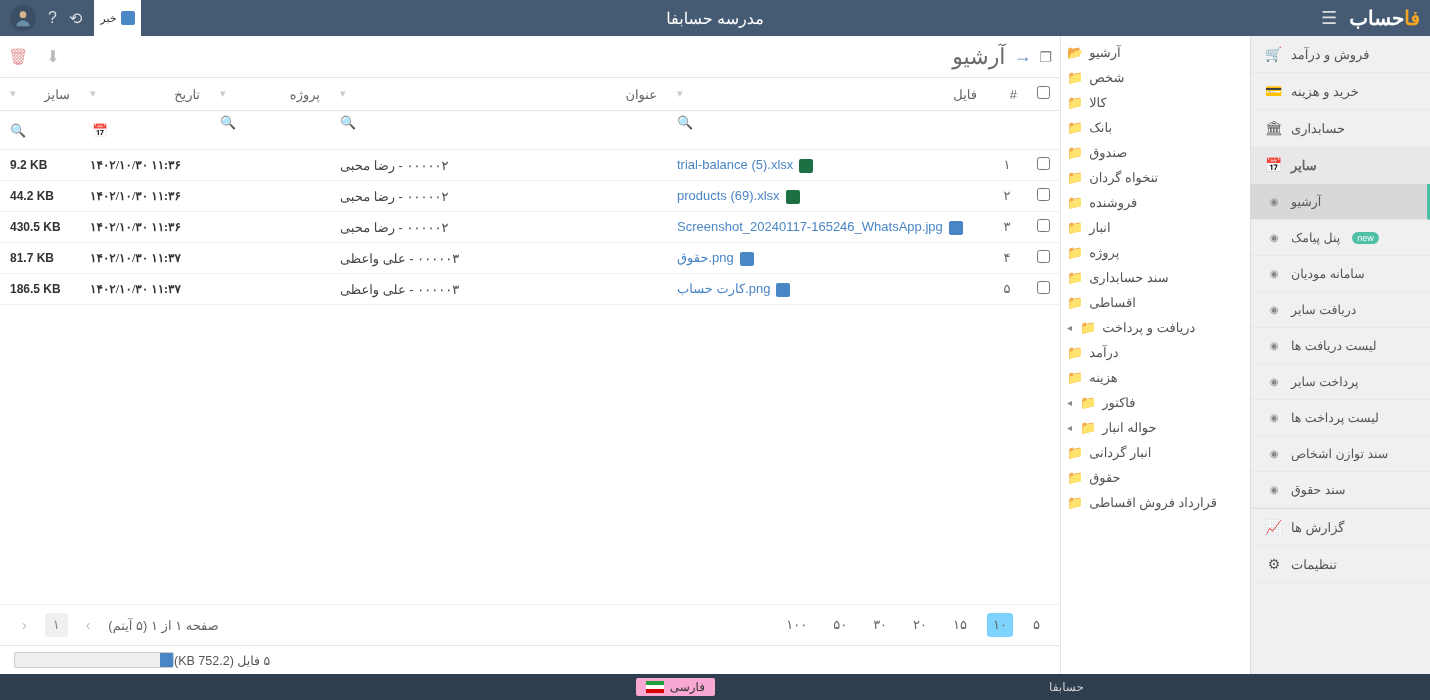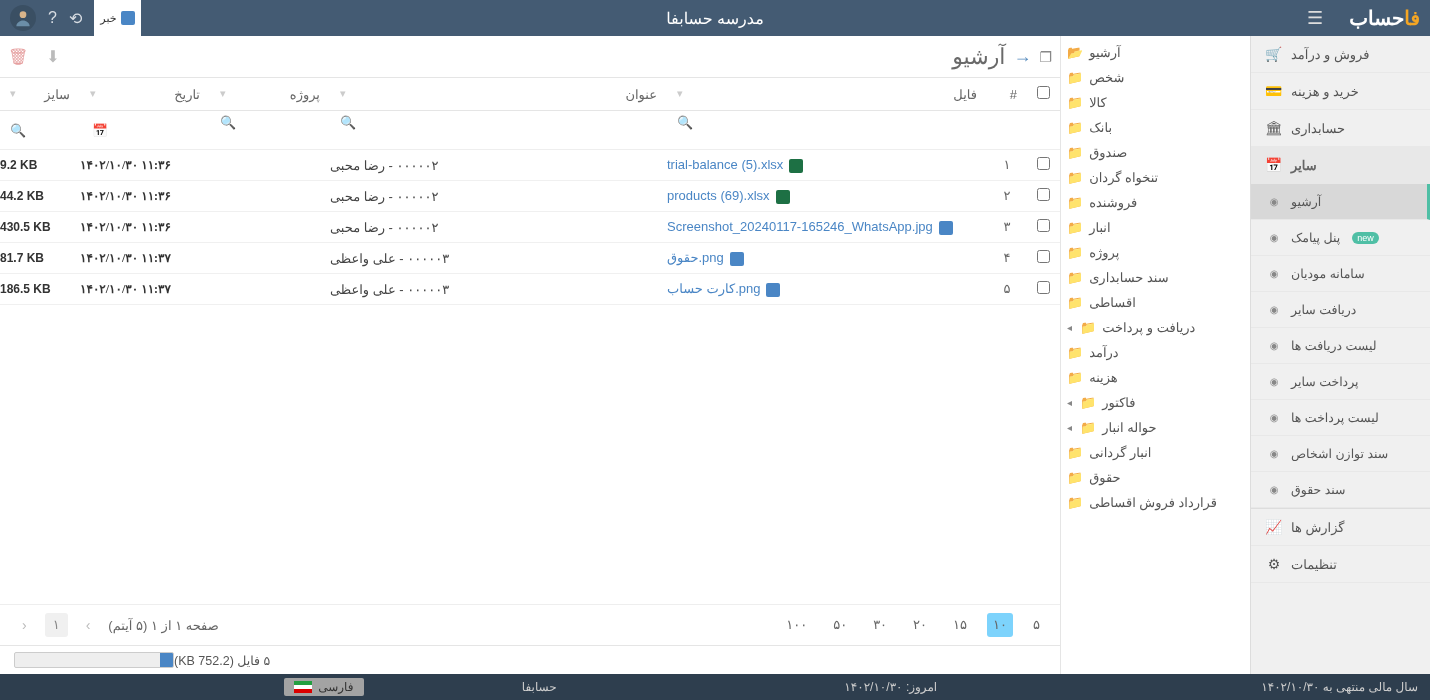--- a/index.html
+++ b/index.html
@@ -4,21 +4,21 @@
 <style>
 * { margin: 0; padding: 0; box-sizing: border-box; }
 body { font-family: Tahoma, Arial, sans-serif; font-size: 13px; background: #fff; color: #333; direction: rtl; }
 .app { display: flex; flex-direction: column; height: 700px; width: 1430px; overflow: hidden; }
 
 
 .header { background: #445b73; height: 36px; display: flex; align-items: center; justify-content: space-between; color: #fff; padding: 0 10px; }
 .header-right { display: flex; align-items: center; gap: 12px; }
 .header-left { display: flex; align-items: center; gap: 12px; }
 .header-title { position: absolute; left: 50%; transform: translateX(-50%); font-size: 16px; }
-.logo { font-size: 20px; font-weight: bold; color: #f5a623; margin-left: 14px; }
+.logo { font-size: 20px; font-weight: bold; color: #f5a623; }
 .logo-wrap{display:flex;align-items:center;gap:4px;}
 .hamburger { cursor: pointer; font-size: 18px; color:#ddd; }
 .avatar { width: 26px; height: 26px; border-radius: 50%; background: #3a4f63; display:flex;align-items:center;justify-content:center; }
 .avatar svg{width:20px;height:20px;}
 .hdr-icon { cursor: pointer; font-size: 16px; color:#d8dde3; }
 .badge-khabar { background: #fff; border-radius: 3px; padding: 14px 6px; font-size: 11px; color: #333; display: flex; align-items: center; gap: 4px; }
 .badge-khabar .dot { width: 14px; height: 14px; background: #4a86c5; border-radius:2px;}
 
 
 .body { display: flex; flex: 1; overflow: hidden; }
@@ -57,21 +57,21 @@
 
 .table-wrap { flex: 1; overflow: auto; }
 table { width: 100%; border-collapse: collapse; direction: rtl; }
 th { background: #fff; border-bottom: 1px solid #e5e5e5; padding: 8px 10px; text-align: right; font-weight: normal; color: #666; font-size: 13px; position:relative;}
 th .filter-i { float: left; color: #ccc; cursor: pointer; font-size:11px;}
 .filter-row td { padding: 4px 10px; border-bottom: 1px solid #eee; }
 .filter-row .srch { width: 100%; border: none; outline: none; background: transparent; text-align:left; }
 .filter-row .srch-icon { color: #bbb; float: left; font-size:13px;}
 .filter-row .cal-icon { color: #666; float:left; background:#fff; padding:2px;}
 tbody tr { border-bottom: 1px solid #f0f0f0; }
-td { padding: 7px 0; font-size: 13px; }
+td { padding: 7px 10px; font-size: 13px; }
 td.num { text-align: center; color: #666; font-family: Tahoma;}
 td.file a { color: #4a86c5; text-decoration: none; direction:ltr; unicode-bidi:embed; display:inline-block;}
 td.file { text-align: left; }
 td.file .ficon { margin-left: 6px; display:inline-block; width:14px; height:14px; vertical-align:middle;}
 .ficon.xls { background:#1d7044;border-radius:2px;}
 .ficon.img { background:#4a86c5;border-radius:2px;}
 td.title-col { text-align: left; color:#444;}
 td.date { text-align: left; direction: ltr; font-family:Tahoma; font-weight:bold; color:#333; font-size:12px;}
 td.size { text-align: left; direction: ltr; font-weight:bold; font-size:12px;}
 th.chk, td.chk { width: 30px; text-align: center; }
@@ -89,21 +89,21 @@
 
 .summary-row { border-top:1px solid #e5e5e5; padding:6px 14px; display:flex; justify-content:flex-end; align-items:center; font-size:12.5px; color:#555;}
 .progress { width: 160px; height: 16px; background: #eee; border:1px solid #ccc; border-radius:2px; overflow:hidden;}
 .progress .fill { width: 8%; height: 100%; background: #4a86c5; }
 
 
 .footer { background: #2e3e4e; color: #ccc; height: 26px; display: flex; align-items: center; justify-content: space-between; padding: 0 12px; font-size: 12px; }
 .footer .section{flex:1; text-align:center;}
 .footer .section.r{text-align:right;}
 .footer .section.l{text-align:left; display:flex; align-items:center; gap:8px;}
-.lang-sel { background: #a3a3a3; color: #333; padding: 2px 10px; border-radius: 2px; display: flex; align-items: center; gap: 6px; font-size:12px;}
+.lang-sel { background: #f9a8d4; color: #333; padding: 2px 10px; border-radius: 2px; display: flex; align-items: center; gap: 6px; font-size:12px;}
 .flag { width: 18px; height: 12px;}
 </style>
 </head>
 <body>
 
 <div class="app">
 
   <div class="header">
     <div class="header-right">
       <div class="logo-wrap">
@@ -397,22 +397,20 @@
         <div class="progress">
             <div class="fill"></div>
           </div>
       </div>
 
     </div>
 
   </div>
 
   <div class="footer">
-    <div class="section r">سال مالی منتهی به ۱۴۰۲/۱۰/۳۰</div>
-    <div class="section">امروز: ۱۴۰۲/۱۰/۳۰</div>
     <div class="section">حسابفا</div>
     <div class="section l">
       <div class="lang-sel">
         <span>فارسی</span>
         <svg class="flag" viewBox="0 0 18 12">
             <rect width="18" height="4" fill="#239f40"></rect>
             <rect y="4" width="18" height="4" fill="#fff"></rect>
             <rect y="8" width="18" height="4" fill="#da0000"></rect>
           </svg>
       </div>

